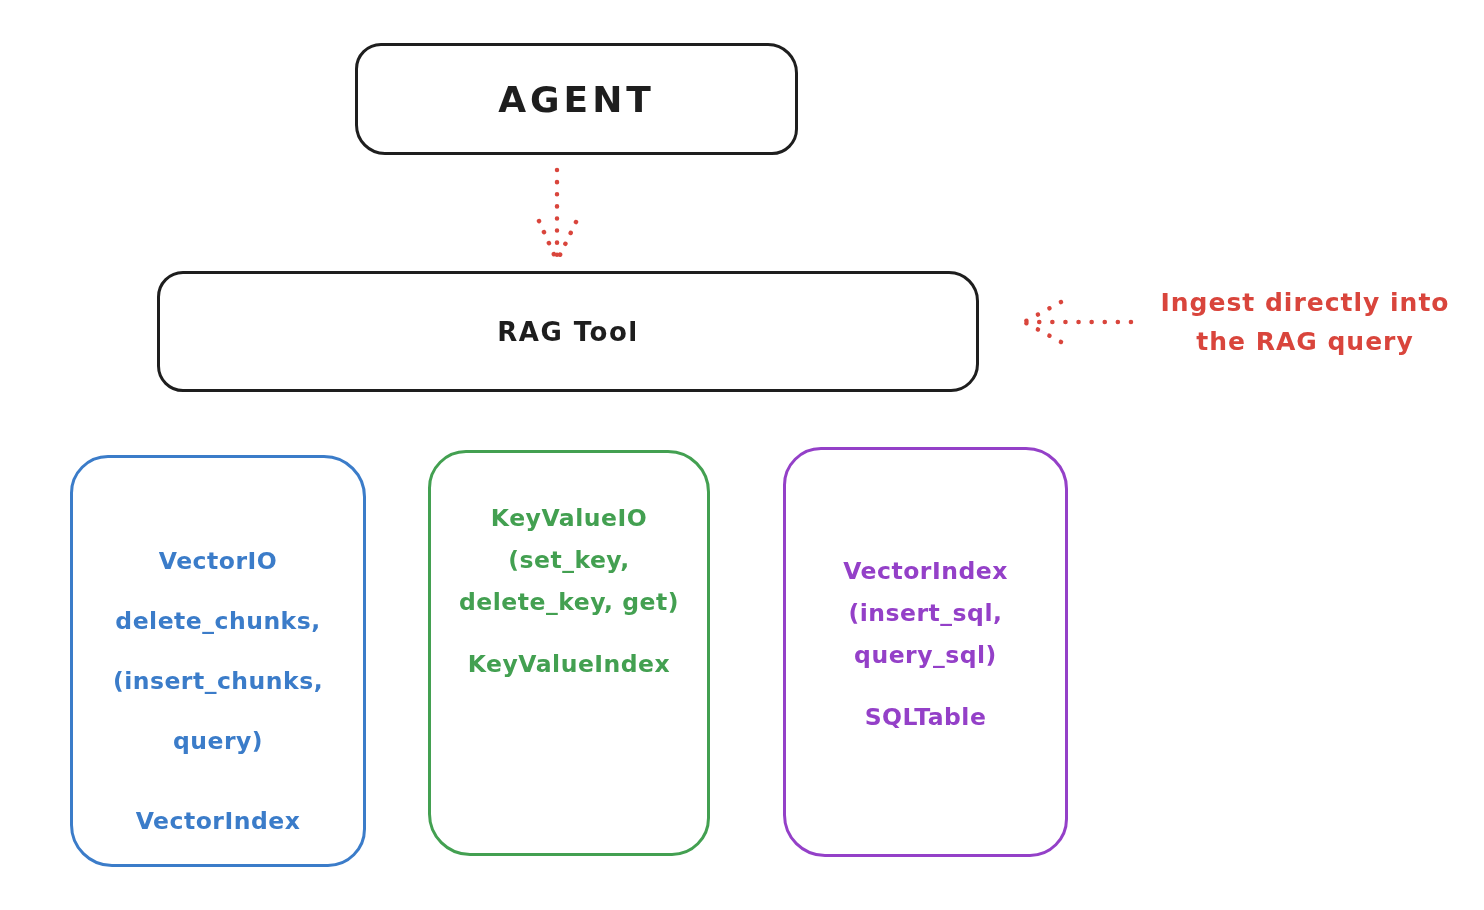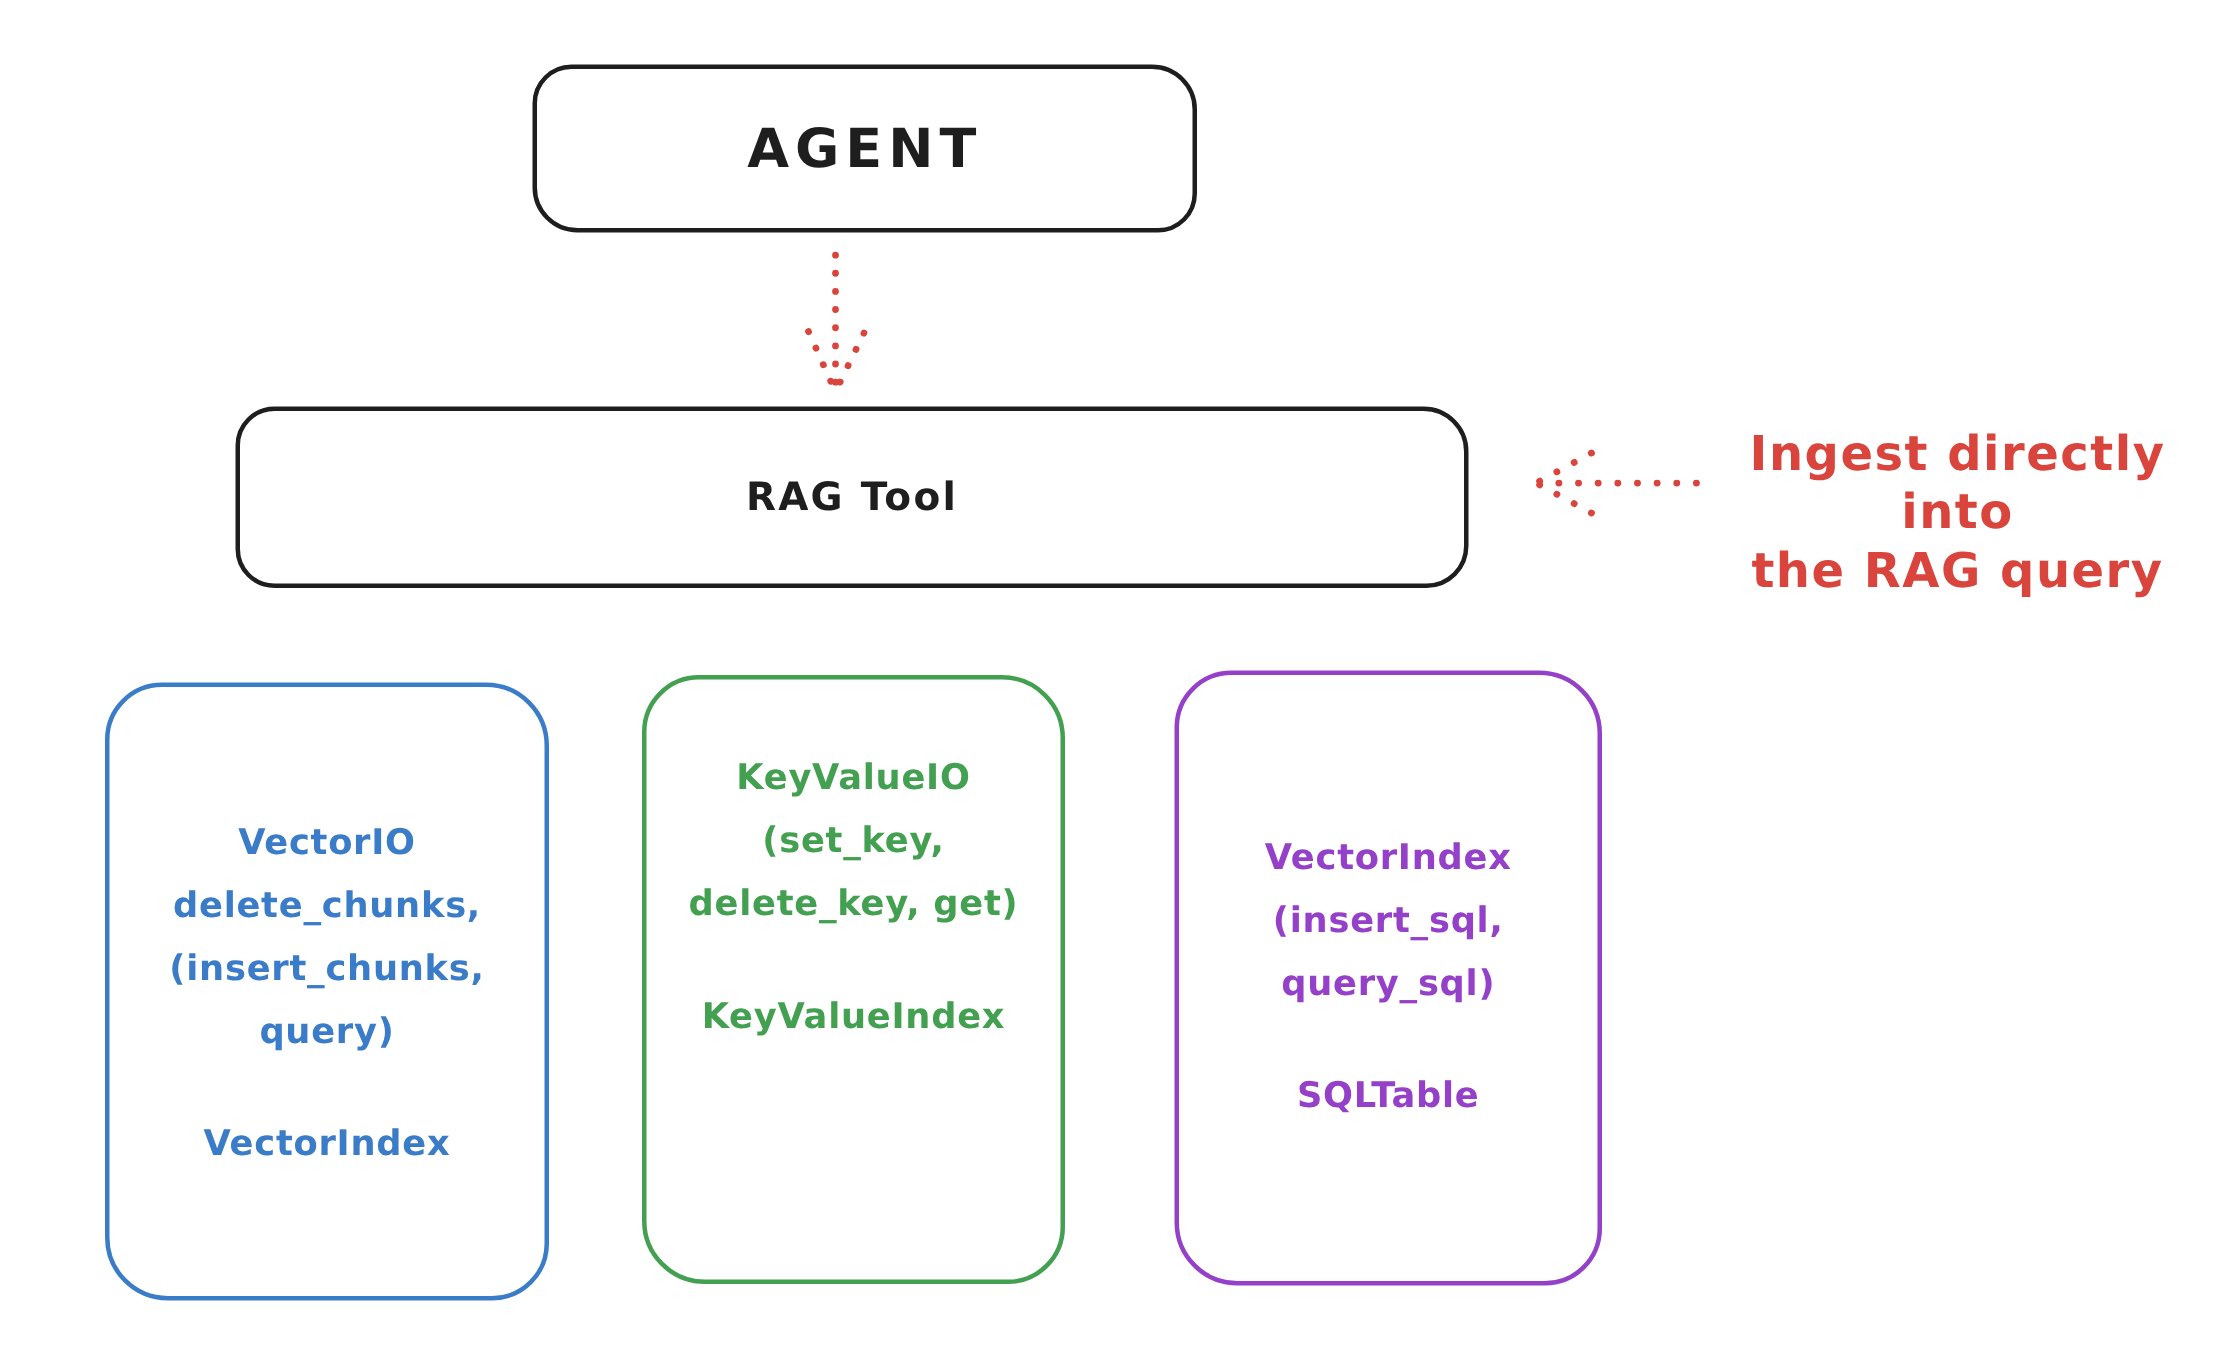--- a/index.html
+++ b/index.html
@@ -47,31 +47,31 @@
     justify-content: flex-start;
     text-align: center;
     font-size: 23.5px;
     font-weight: 600;
     letter-spacing: 0.5px;
     line-height: 42px;
   }
   .backend-blue   { left: 70px;  top: 455px; width: 296px; height: 412px; padding-top: 82px; }
   .backend-green  { left: 428px; top: 450px; width: 282px; height: 406px; padding-top: 44px; }
   .backend-purple { left: 783px; top: 447px; width: 285px; height: 410px; padding-top: 100px; }
-  .c-blue   { color: #3b7cc9; border-color: #3b7cc9; }
+  .c-blue   { color: #3b7cc9; border-color: #3b7cc9; gap: 18px; }
   .c-green  { color: #43a051; border-color: #43a051; }
   .c-purple { color: #9440c8; border-color: #9440c8; }
-  .index-label { margin-top: 33px; }
+  .index-label { margin-top: 20px; }
   .annotation {
     position: absolute;
     left: 1135px; top: 283px;
     width: 340px;
     text-align: center;
     color: #d9453c;
-    font-size: 32px;
+    font-size: 25px;
     font-weight: 700;
     letter-spacing: 1px;
     line-height: 39px;
   }
   .overlay {
     position: absolute;
     left: 0; top: 0;
     pointer-events: none;
   }
 </style>

